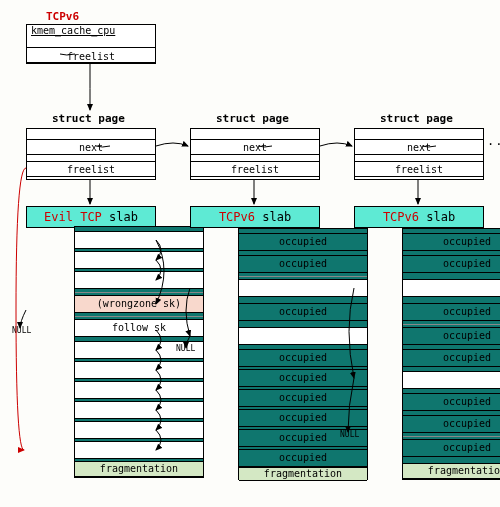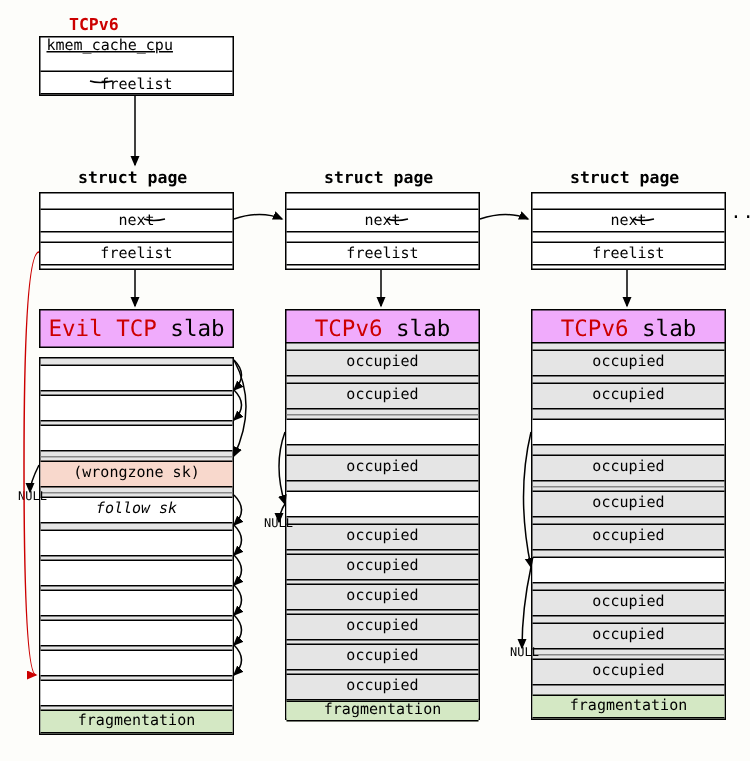--- a/index.html
+++ b/index.html
@@ -36,44 +36,45 @@
     font-size: 10px;
     box-sizing: border-box;
     position: absolute;
     left: 0; right: 0;
   }
   .slab-label {
     border: 1px solid #000;
     position: absolute;
     text-align: center;
     padding: 3px;
-    font-size: 15px;
-    box-sizing: border-box;
-    background: #f0abfc;
+    font-size: 12px;
+    box-sizing: border-box;
+    background: #5eead4;
     white-space: nowrap;
   }
   .slab-box {
     position: absolute;
     border: 1px solid #000;
-    background: #e5e5e5;
-    box-sizing: border-box;
+    background: #0f766e;
+    box-sizing: border-box;
+    margin-left: 48px;
   }
   .slab-row {
     position: absolute;
     left: 0; right: 0;
     border-top: 1px solid #000;
     border-bottom: 1px solid #000;
     text-align: center;
     font-size: 10px;
     box-sizing: border-box;
     height: 18px;
     line-height: 16px;
   }
   .slab-row.thin { height: 3px; line-height:3px; border-top:none; border-bottom:1px solid #888; }
-  .slab-row.empty { background:#fff;font-style:italic; }
+  .slab-row.empty { background:#fff; }
   .slab-row.green { background: #d4e8c4; }
   .slab-row.pink { background: #f8d8cc; }
   .null-label {
     position: absolute;
     font-size: 8px;
   }
   svg { position:absolute; top:0; left:0; pointer-events:none; }
   .dots { position:absolute; font-size:12px; letter-spacing:1px; }
 </style>
 </head>
@@ -105,21 +106,21 @@
     <div class="cell" style="top:10px; height:16px;">next</div>
     <div class="cell" style="top:32px; height:16px;">freelist</div>
   </div>
 
   <div class="dots" style="left:477px; top:124px;">......</div>
 
   <div class="slab-label" style="left:16px; top:196px; width:130px;">
     <span class="red">Evil TCP</span><span> slab</span>
   </div>
 
-  <div class="slab-box" style="left:16px; top:228px; width:130px; height:252px;">
+  <div class="slab-box" style="left:16px; top:216px; width:130px; height:252px;">
     <div class="slab-row empty" style="top:4px;"></div>
     <div class="slab-row empty" style="top:24px;"></div>
     <div class="slab-row empty" style="top:44px;"></div>
     <div class="slab-row thin" style="top:63px;"></div>
     <div class="slab-row pink" style="top:68px;">(wrongzone sk)</div>
     <div class="slab-row thin" style="top:87px;"></div>
     <div class="slab-row empty" style="top:92px; font-size:10px;">follow sk</div>
     <div class="slab-row empty" style="top:114px;"></div>
     <div class="slab-row empty" style="top:134px;"></div>
     <div class="slab-row empty" style="top:154px;"></div>

